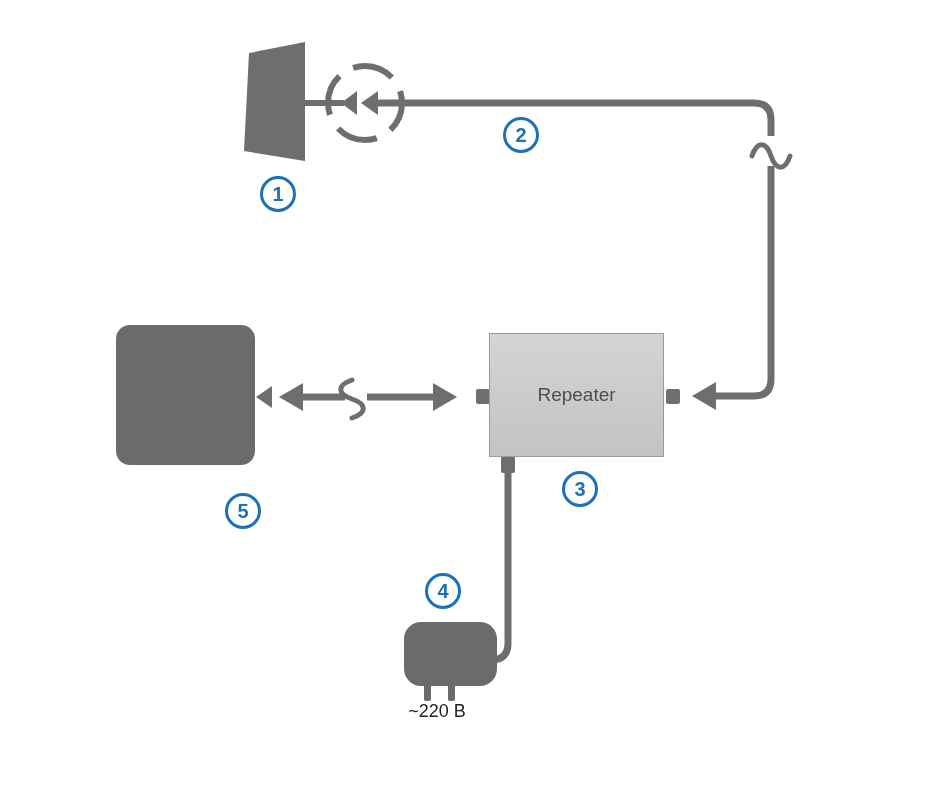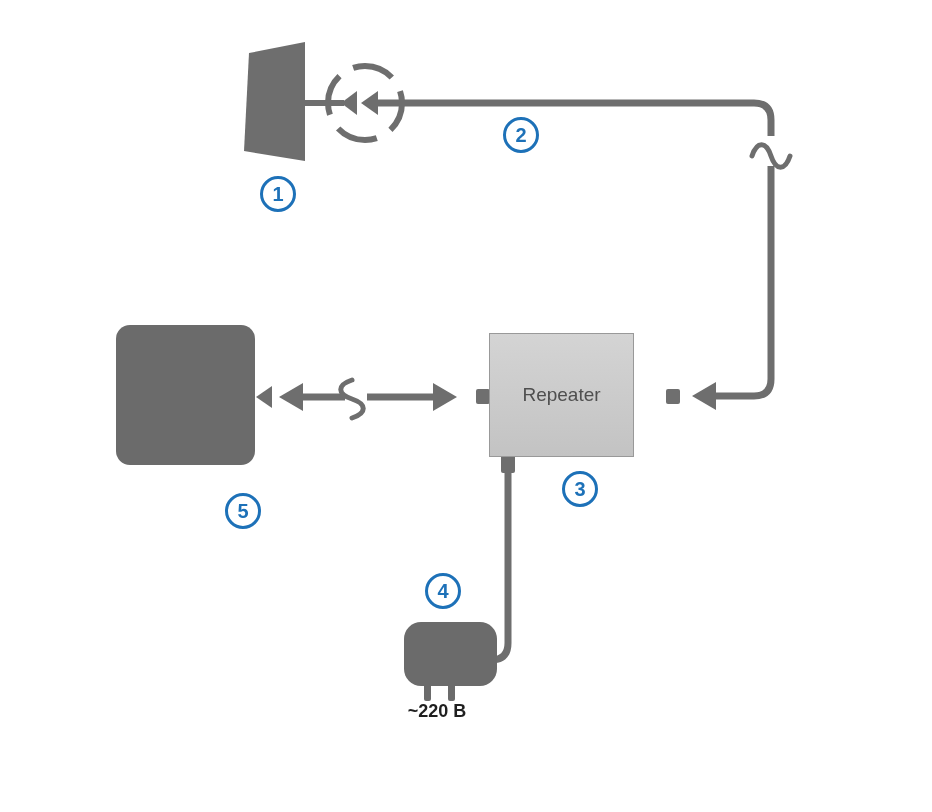--- a/index.html
+++ b/index.html
@@ -17,21 +17,21 @@
   }
   .layer {
     position: absolute;
     left: 0;
     top: 0;
   }
   .repeater-box {
     position: absolute;
     left: 489px;
     top: 333px;
-    width: 145px;
+    width: 175px;
     height: 124px;
     box-sizing: border-box;
     background: linear-gradient(#d4d4d4, #c3c3c3);
     border: 1px solid #999999;
     display: flex;
     align-items: center;
     justify-content: center;
     color: #4f4f4f;
     font-size: 19px;
   }
@@ -64,21 +64,21 @@
   .badge-3 { left: 562px; top: 471px; }
   .badge-4 { left: 425px; top: 573px; }
   .badge-5 { left: 225px; top: 493px; }
   .power-label {
     position: absolute;
     left: 386px;
     top: 701px;
     width: 102px;
     text-align: center;
     font-size: 18px;
-    font-weight: bold;
+    font-weight: normal;
     color: #1f1f1f;
   }
 </style>
 </head>
 <body>
 
 <div class="stage">
 
   <svg class="layer" width="932" height="812" viewBox="0 0 932 812">
 

